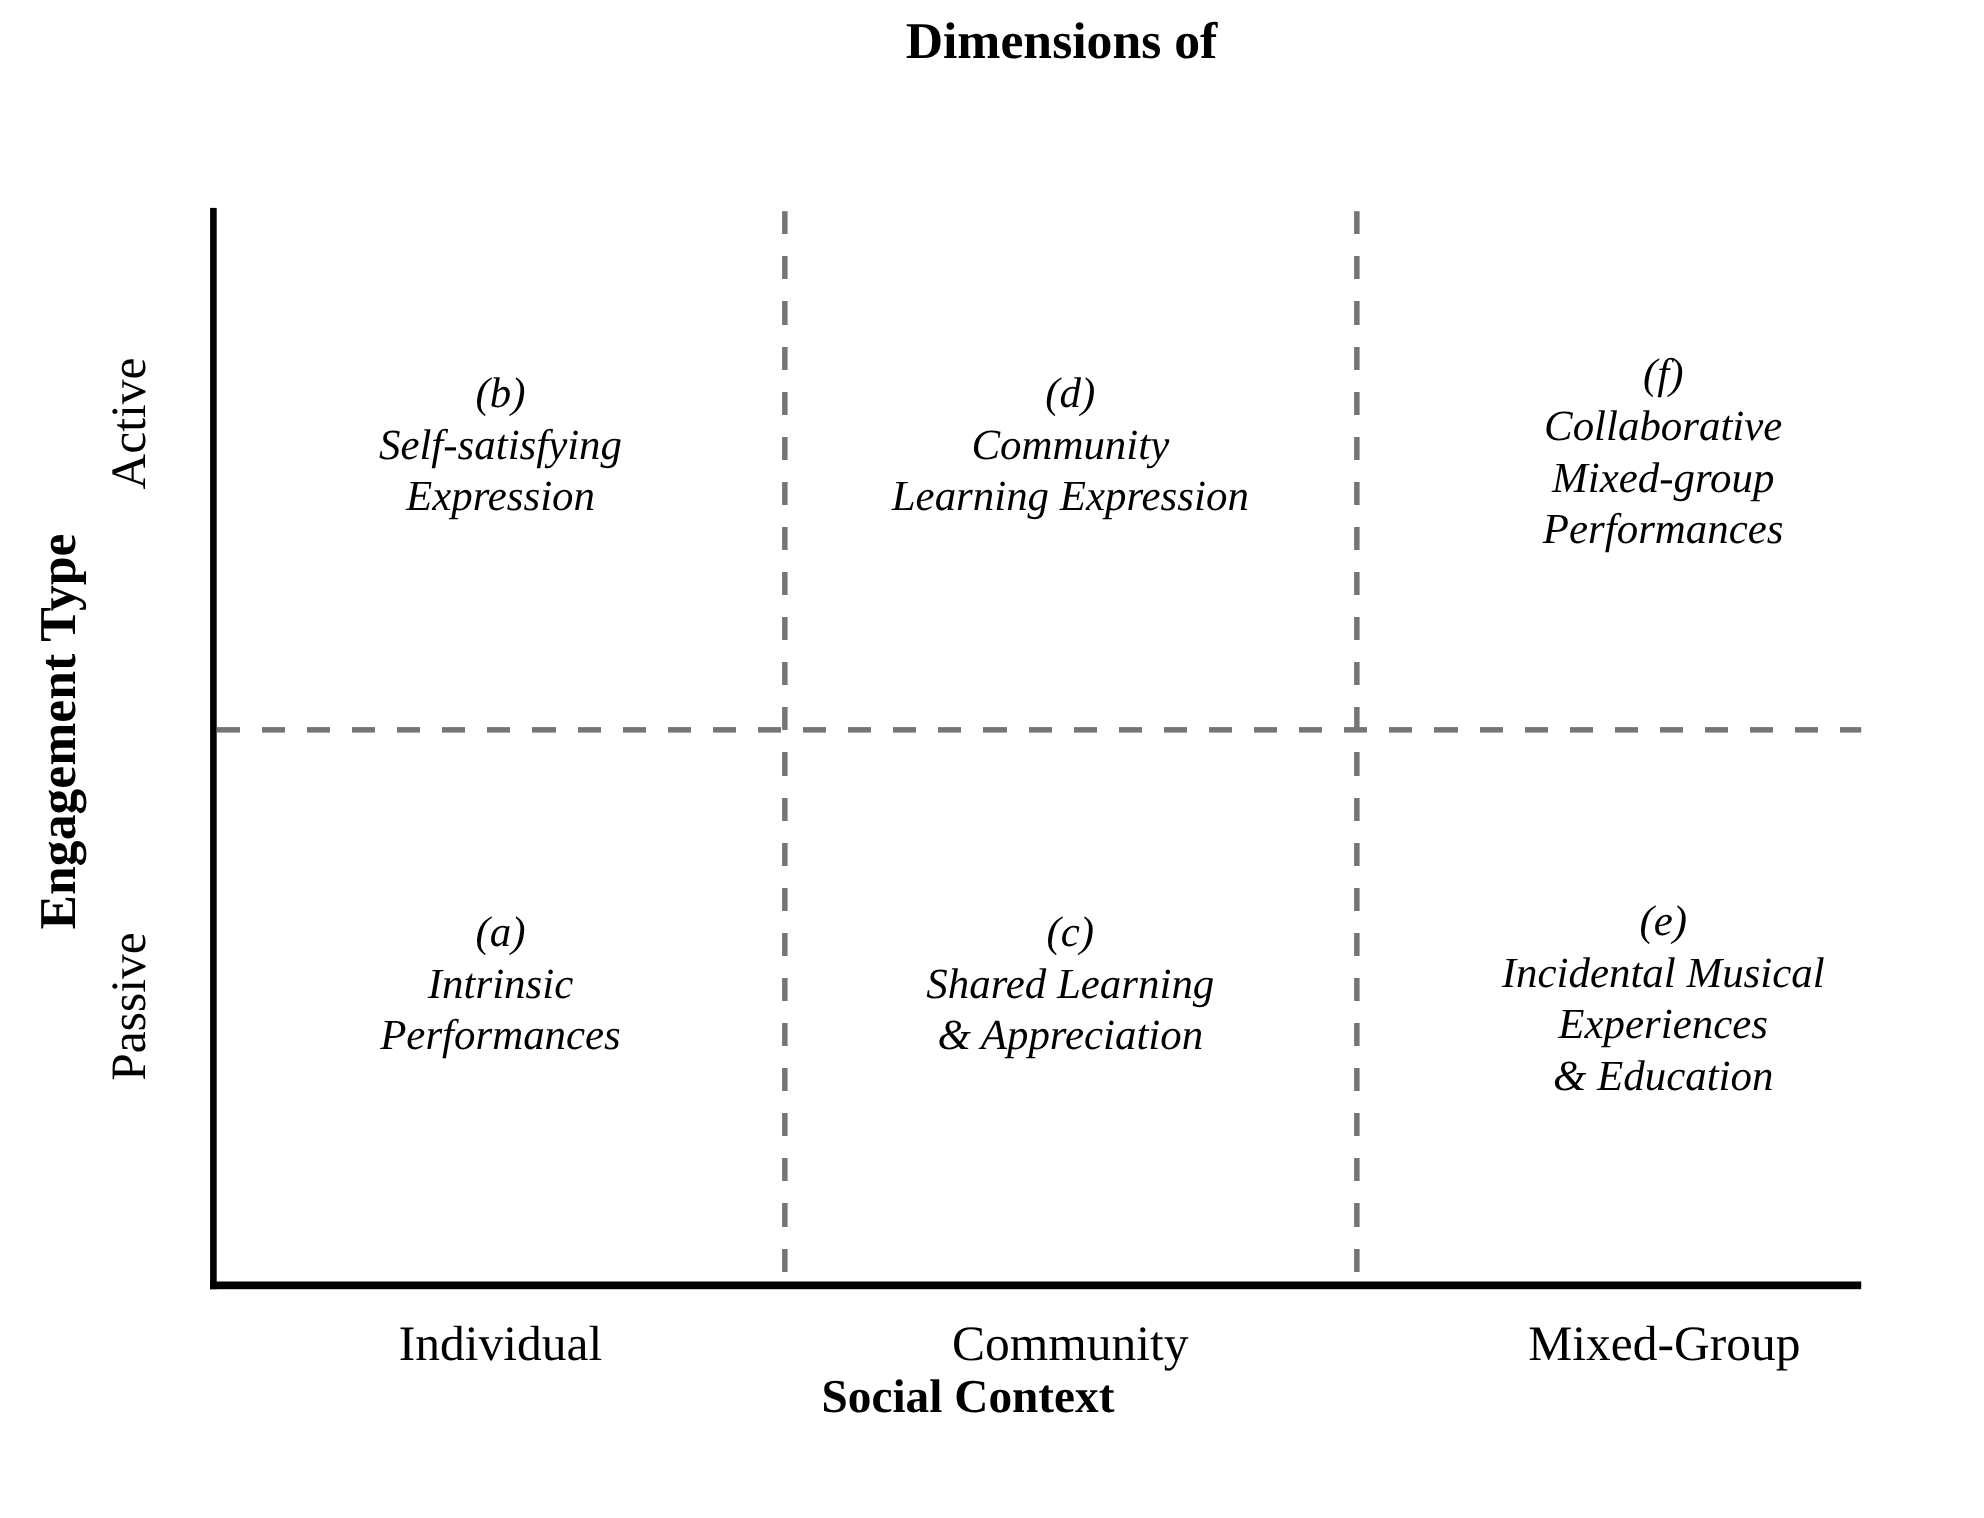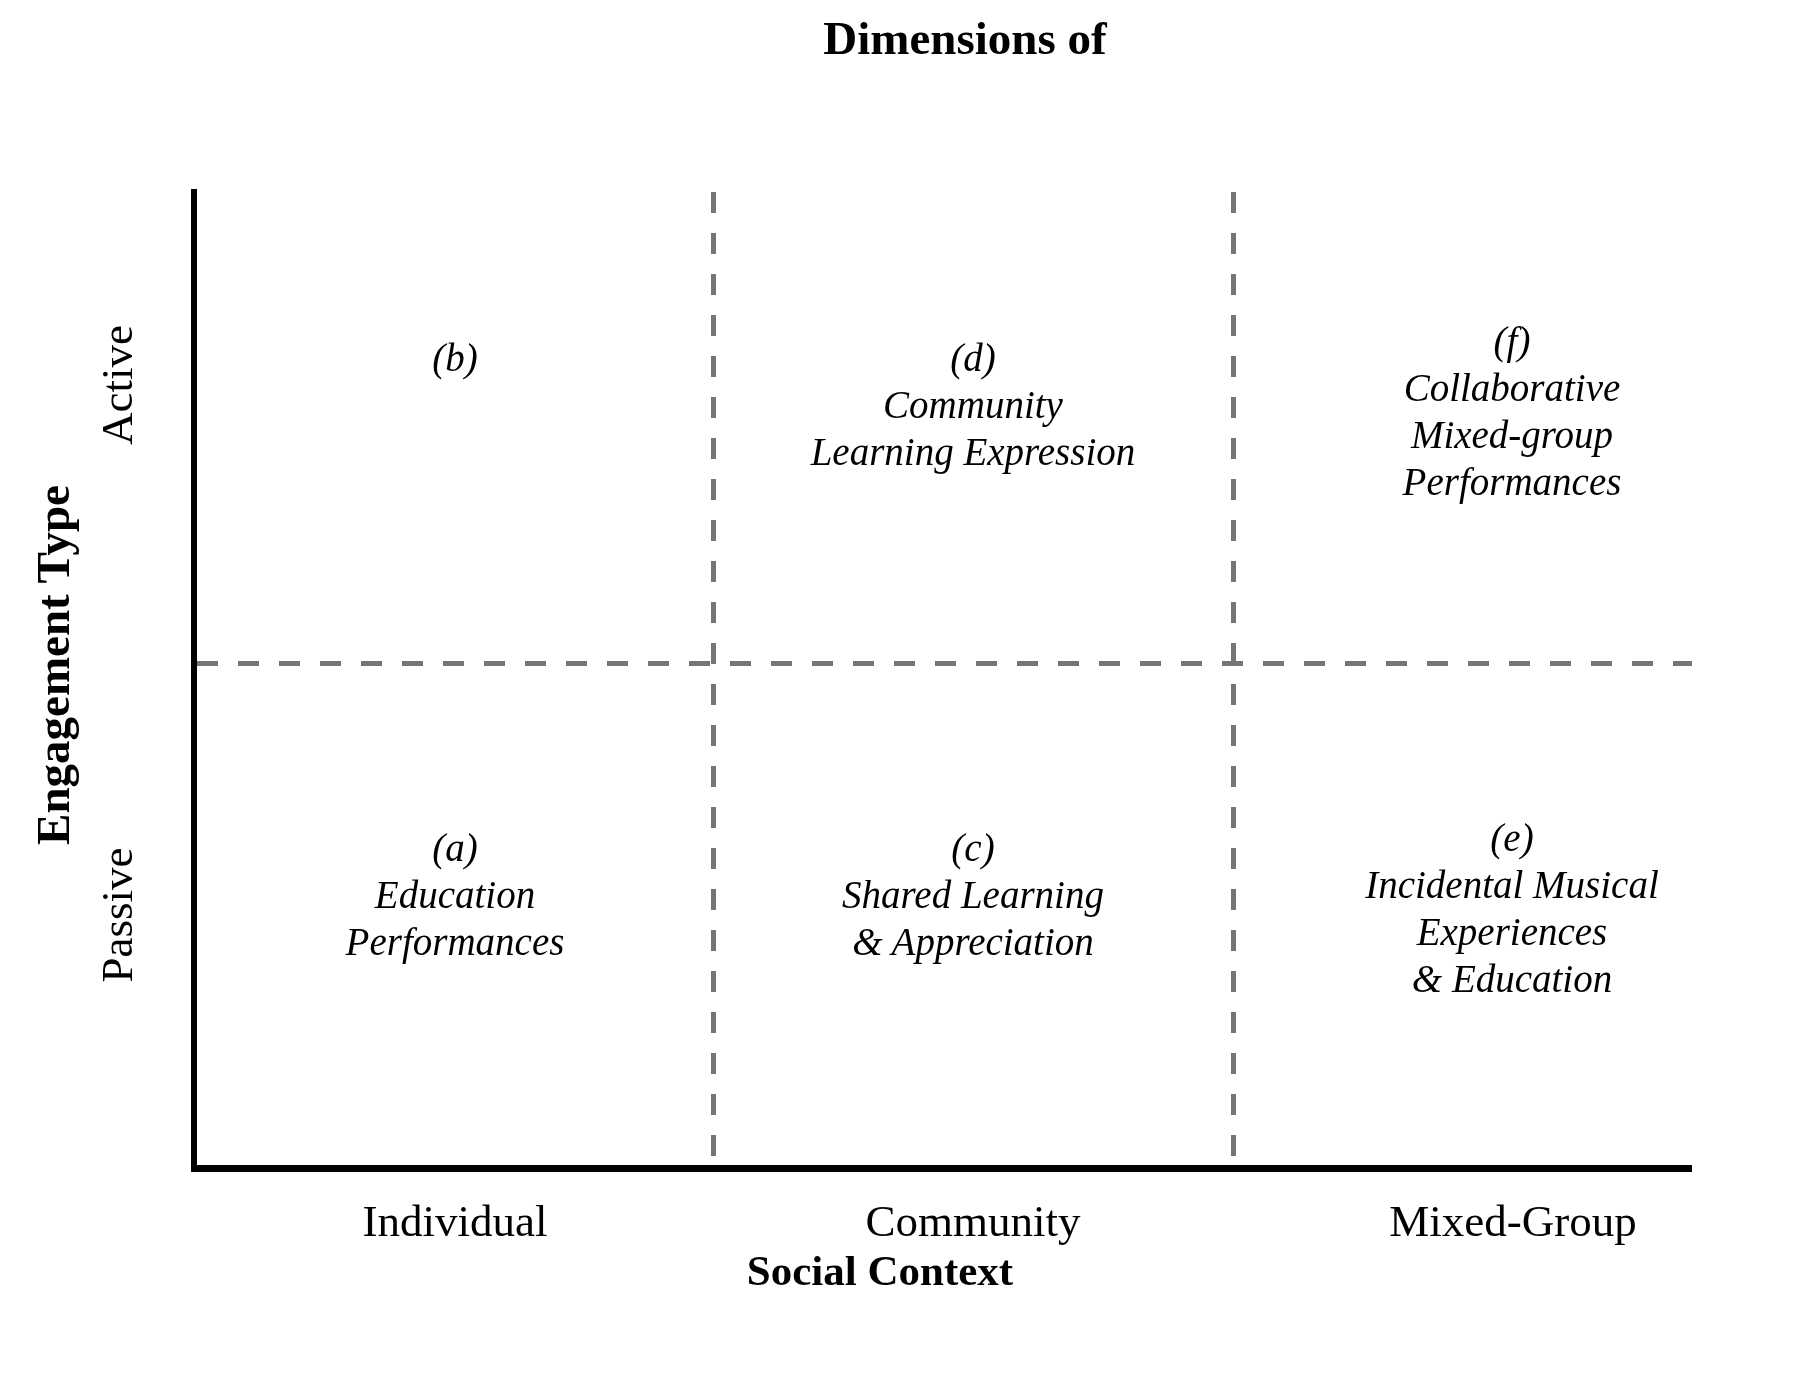--- a/index.html
+++ b/index.html
@@ -80,38 +80,40 @@
 
   <div class="axis" id="y-axis-line"></div>
   <div class="axis" id="x-axis-line"></div>
 
   <div class="vdash" id="vdash-1"></div>
   <div class="vdash" id="vdash-2"></div>
   <div id="hdash"></div>
 
   <div class="cell" id="cell-b">
     <div>(b)</div>
+    <div>Self-satisfying</div>
+    <div>Expression</div>
   </div>
 
   <div class="cell" id="cell-d">
     <div>(d)</div>
     <div>Community</div>
     <div>Learning Expression</div>
   </div>
 
   <div class="cell" id="cell-f">
     <div>(f)</div>
     <div>Collaborative</div>
     <div>Mixed-group</div>
     <div>Performances</div>
   </div>
 
   <div class="cell" id="cell-a">
     <div>(a)</div>
-    <div>Education</div>
+    <div>Intrinsic</div>
     <div>Performances</div>
   </div>
 
   <div class="cell" id="cell-c">
     <div>(c)</div>
     <div>Shared Learning</div>
     <div>&amp; Appreciation</div>
   </div>
 
   <div class="cell" id="cell-e">

